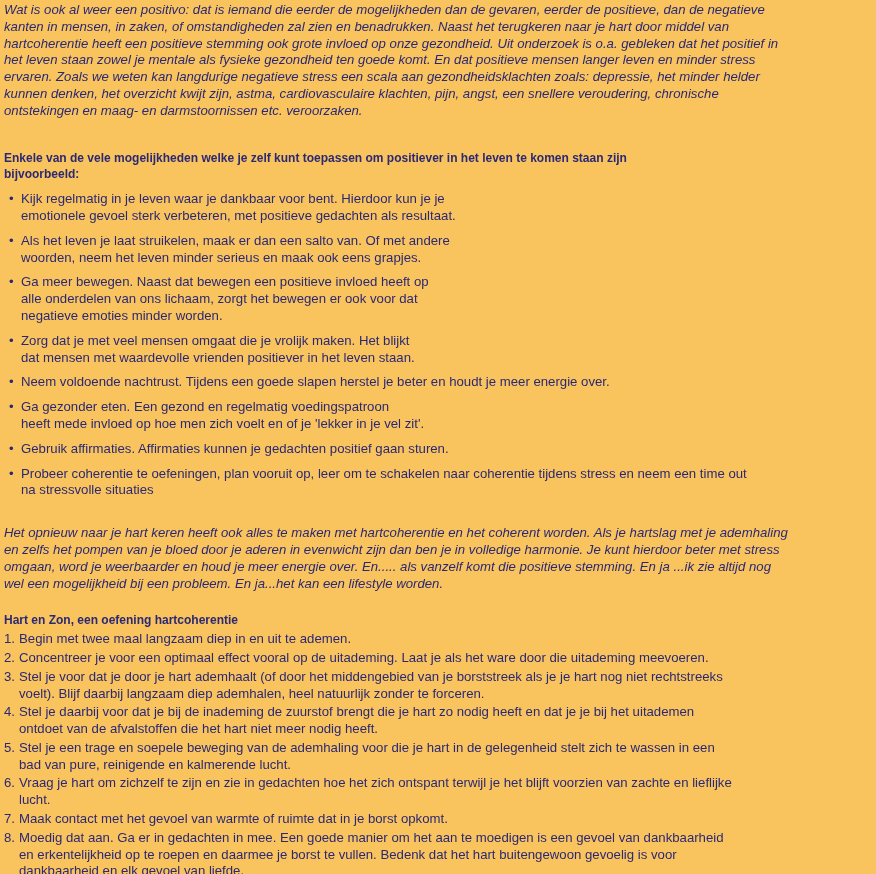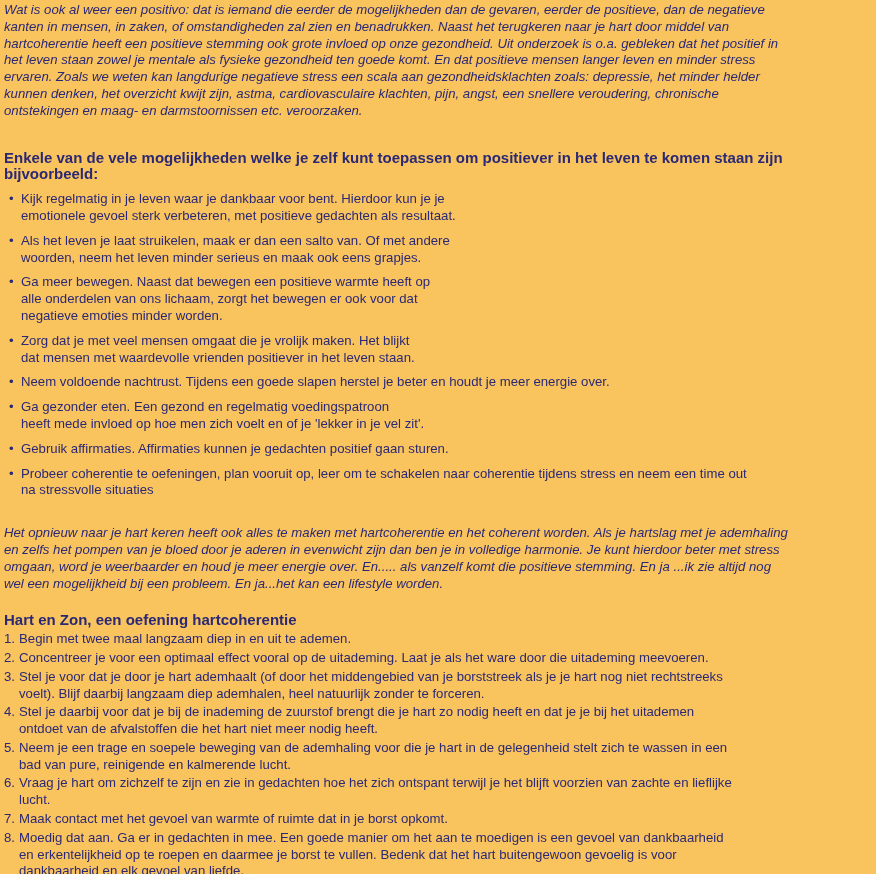--- a/index.html
+++ b/index.html
@@ -27,21 +27,21 @@
   .para {
     margin: 0 0 30px 0;
     white-space: pre-line;
     font-style: italic;
   }
   .para.tight {
     margin-bottom: 20px;
   }
   .heading {
     margin: 0 0 2px 0;
-    font-size: 15px;
+    font-size: 12px;
     line-height: 16.8px;
     font-weight: bold;
     white-space: pre-line;
   }
   ul.bullets {
     list-style: none;
     margin: 0 0 26px 0;
     padding: 0;
   }
   ul.bullets li {
@@ -104,21 +104,21 @@
       </li>
 
       <li>
         <span class="bullet-marker"></span>
         <span class="bullet-text">Als het leven je laat struikelen, maak er dan een salto van. Of met andere
 woorden, neem het leven minder serieus en maak ook eens grapjes.</span>
       </li>
 
       <li>
         <span class="bullet-marker"></span>
-        <span class="bullet-text">Ga meer bewegen. Naast dat bewegen een positieve warmte heeft op
+        <span class="bullet-text">Ga meer bewegen. Naast dat bewegen een positieve invloed heeft op
 alle onderdelen van ons lichaam, zorgt het bewegen er ook voor dat
 negatieve emoties minder worden.</span>
       </li>
 
 
       <li>
         <span class="bullet-marker"></span>
         <span class="bullet-text">Zorg dat je met veel mensen omgaat die je vrolijk maken. Het blijkt
 dat mensen met waardevolle vrienden positiever in het leven staan.</span>
       </li>
@@ -172,21 +172,21 @@
       </li>
 
       <li>
         <span class="step-num">4.</span>
         <span class="step-text">Stel je daarbij voor dat je bij de inademing de zuurstof brengt die je hart zo nodig heeft en dat je je bij het uitademen
 ontdoet van de afvalstoffen die het hart niet meer nodig heeft.</span>
       </li>
 
       <li>
         <span class="step-num">5.</span>
-        <span class="step-text">Neem je een trage en soepele beweging van de ademhaling voor die je hart in de gelegenheid stelt zich te wassen in een
+        <span class="step-text">Stel je een trage en soepele beweging van de ademhaling voor die je hart in de gelegenheid stelt zich te wassen in een
 bad van pure, reinigende en kalmerende lucht.</span>
       </li>
 
       <li>
         <span class="step-num">6.</span>
         <span class="step-text">Vraag je hart om zichzelf te zijn en zie in gedachten hoe het zich ontspant terwijl je het blijft voorzien van zachte en lieflijke
 lucht.</span>
       </li>
 
       <li>

